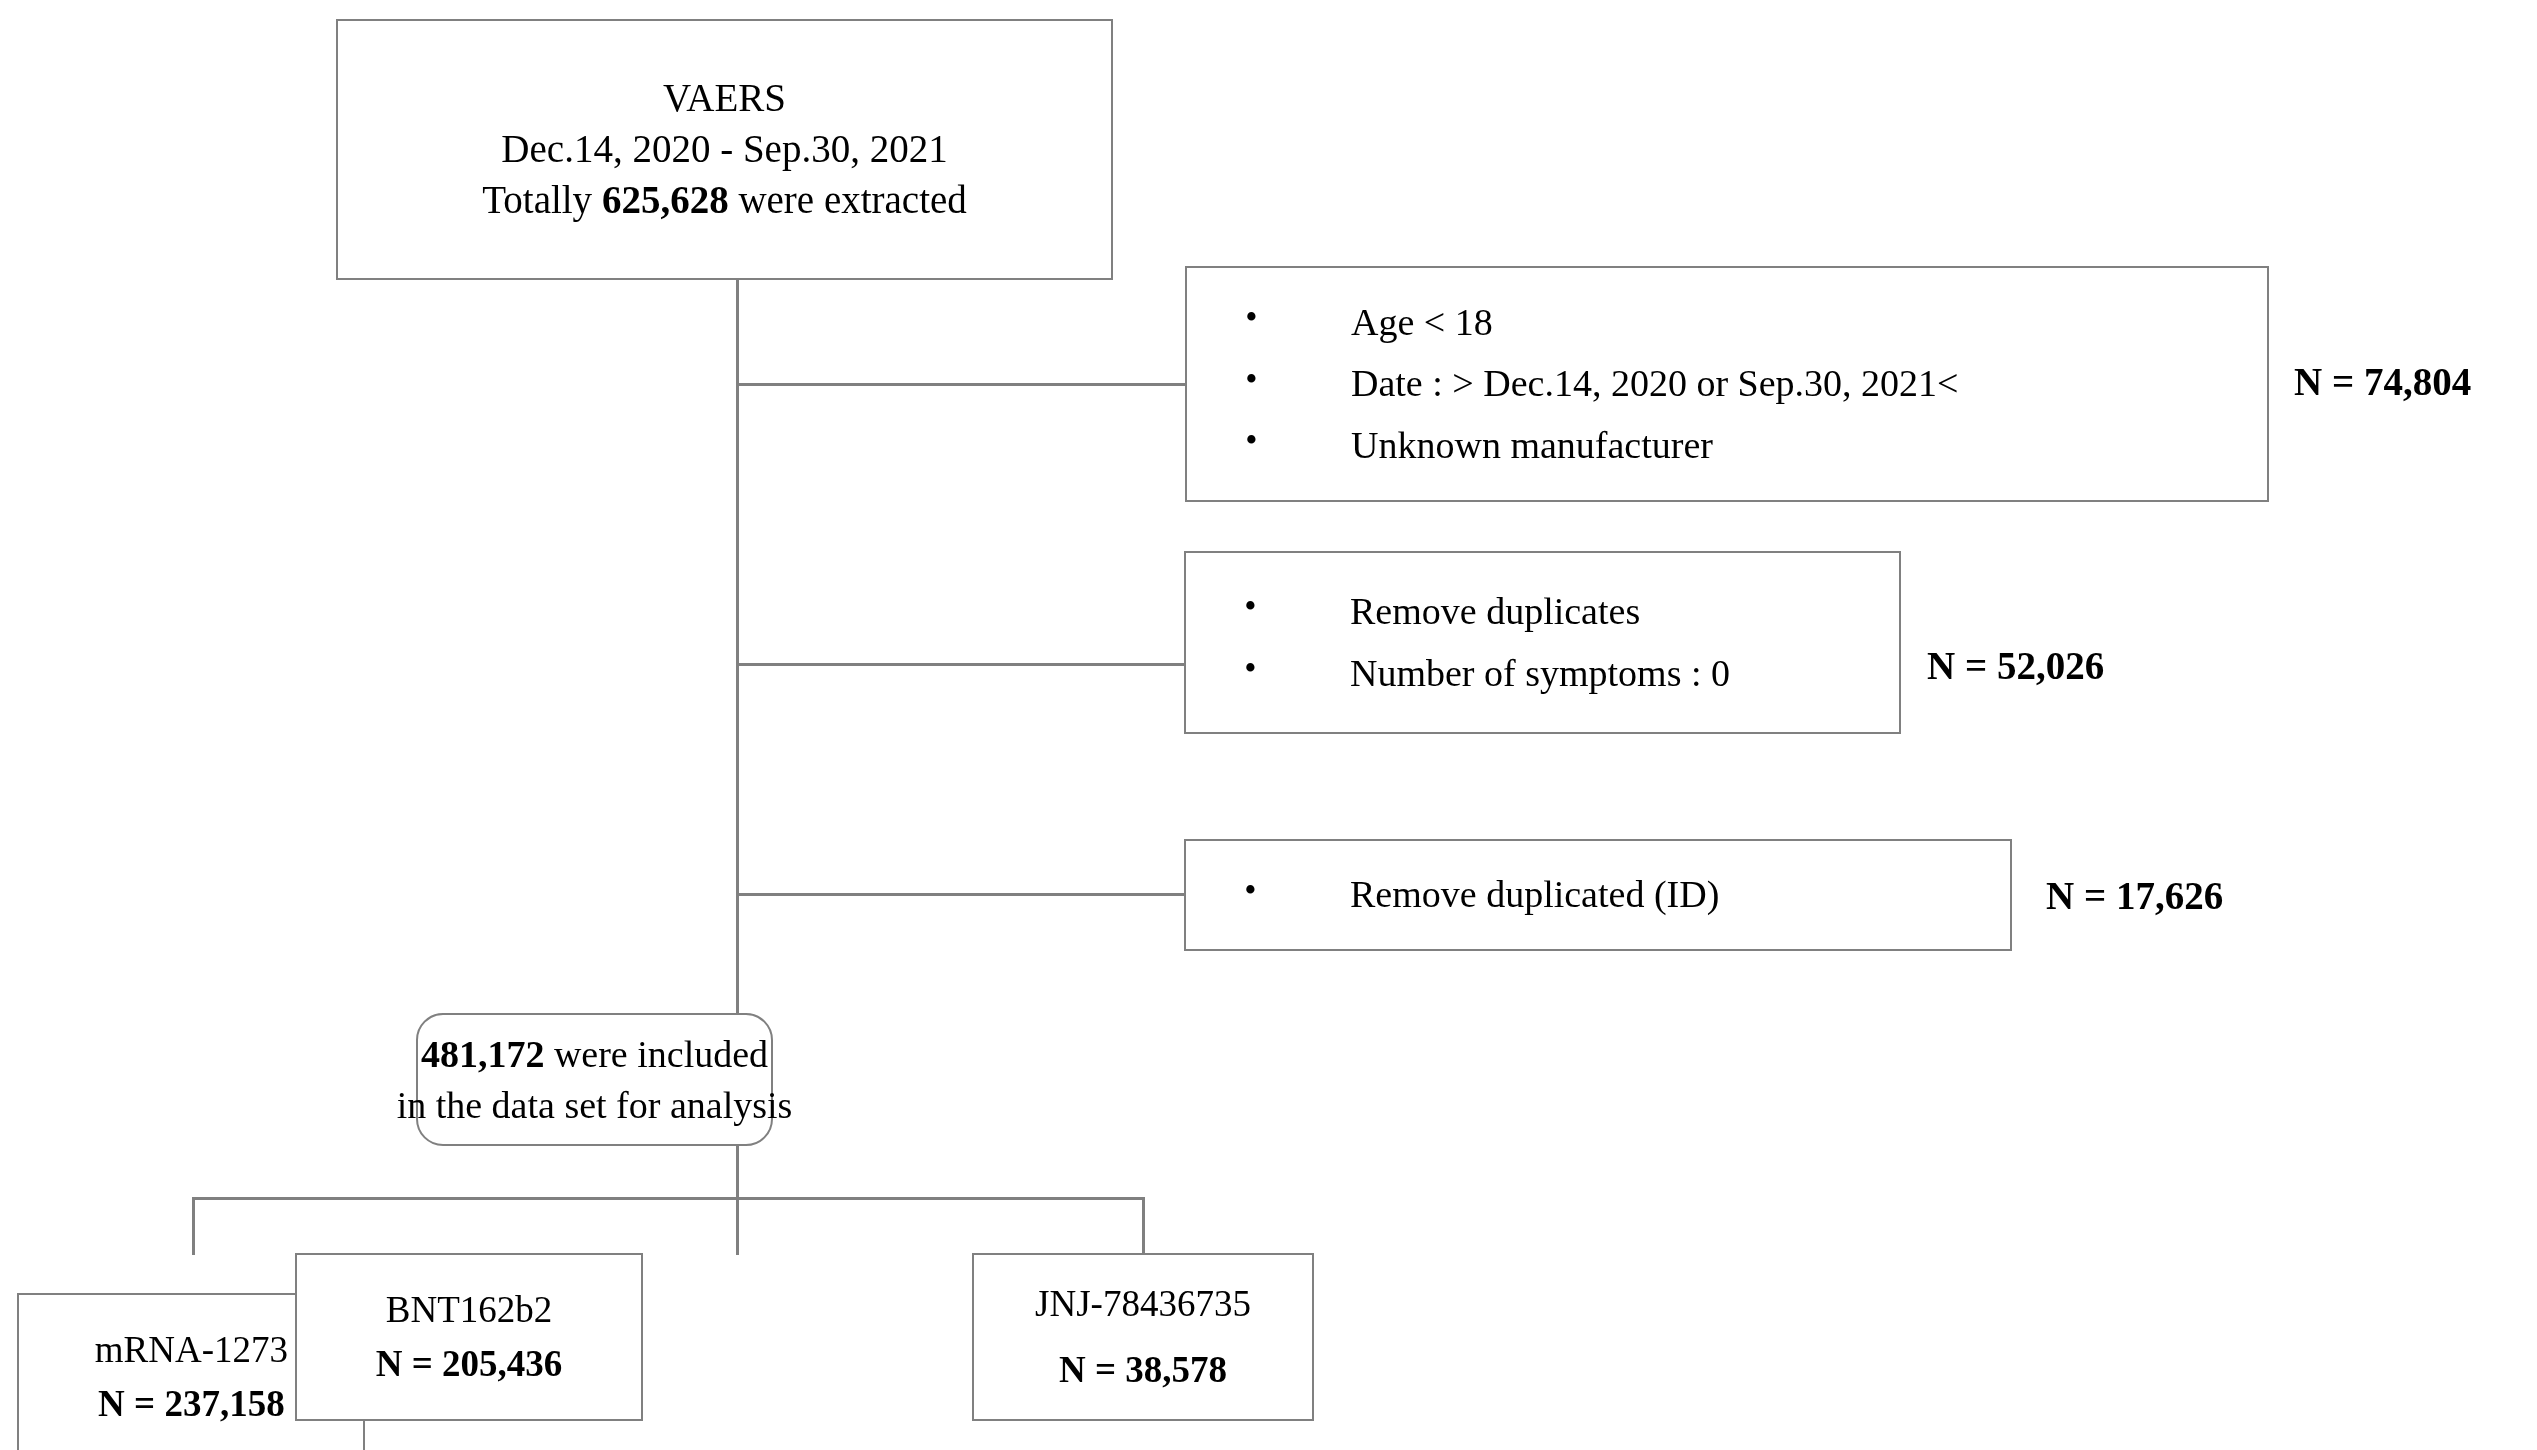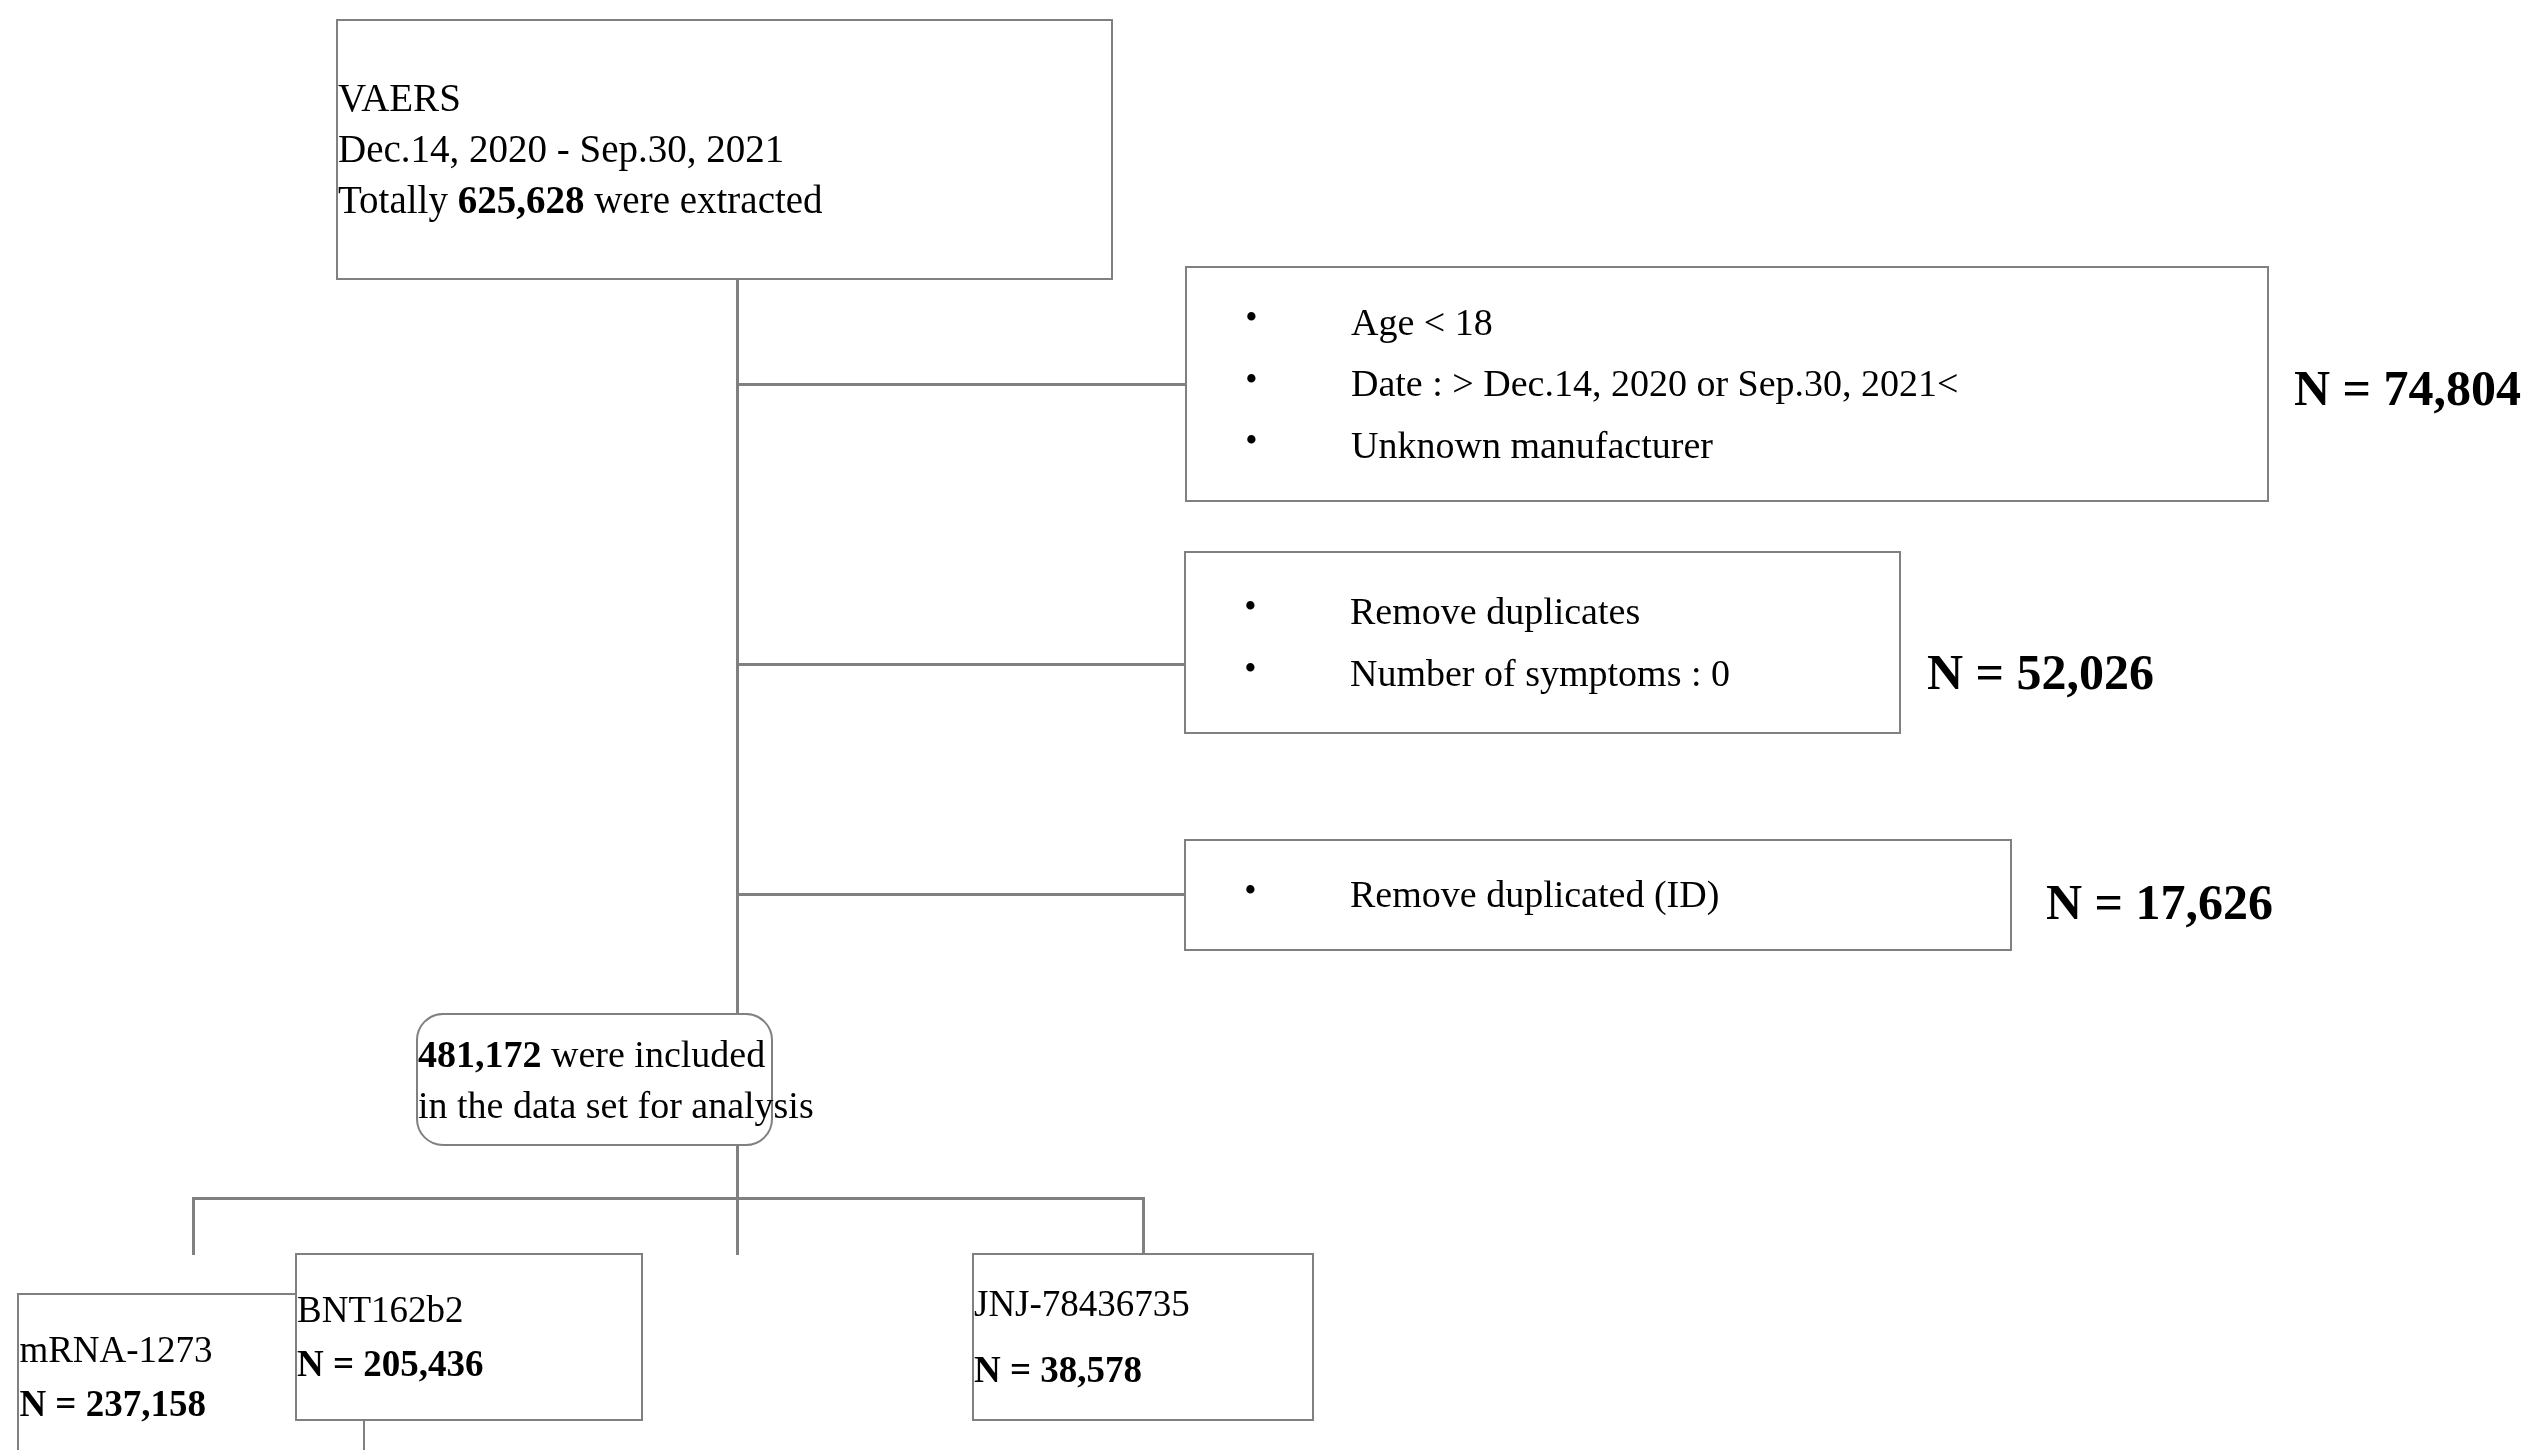--- a/index.html
+++ b/index.html
@@ -18,21 +18,21 @@
     background: #ffffff;
     overflow: hidden;
   }
   .box {
     position: absolute;
     box-sizing: border-box;
     border: 2.4px solid #808080;
     background: #ffffff;
     display: flex;
     flex-direction: column;
-    align-items: flex-start;
+    align-items: center;
     justify-content: center;
     text-align: center;
   }
   .line {
     position: absolute;
     background: #808080;
   }
   .vline { width: 3.2px; }
   .hline { height: 3.2px; }
 
@@ -71,21 +71,21 @@
     font-size: 35px;
     line-height: 1.62;
   }
 
   #excl-box-1 { left: 1185px; top: 266px; width: 1084px; height: 236px; }
   #excl-box-2 { left: 1184px; top: 551px; width: 717px; height: 183px; }
   #excl-box-3 { left: 1184px; top: 839px; width: 828px; height: 112px; }
 
   .n-label {
     position: absolute;
-    font-size: 50px;
+    font-size: 39px;
     font-weight: bold;
     white-space: nowrap;
   }
   #n-label-1 { left: 2294px; top: 359px; }
   #n-label-2 { left: 1927px; top: 643px; }
   #n-label-3 { left: 2046px; top: 873px; }
 
   
   #included-box {
     left: 416px; top: 1013px; width: 357px; height: 133px;

